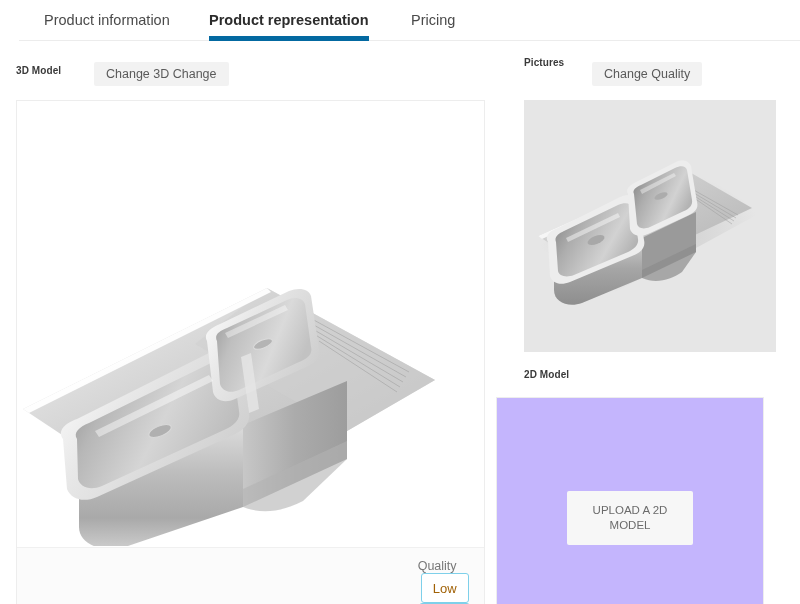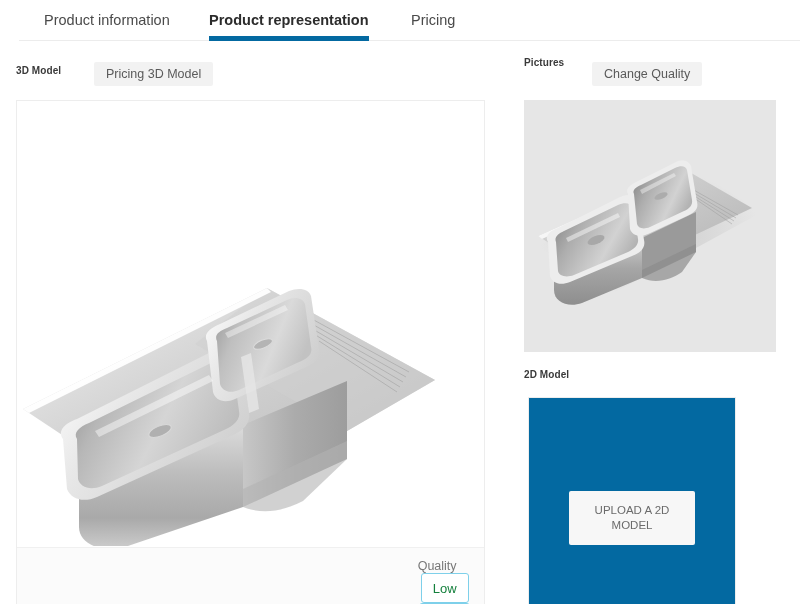--- a/index.html
+++ b/index.html
@@ -115,21 +115,21 @@
     color: #777777;
     margin-right: 10px;
   }
   .qbtn {
     font-family: "Liberation Sans", sans-serif;
     font-size: 13px;
     height: 30px;
     min-width: 46px;
     padding: 0 11px;
     background: #ffffff;
-    color: #15803d;
+    color: #a16207;
     border: 1px solid #7ed0ea;
     border-radius: 3px;
     cursor: pointer;
     margin-left: 5px;
     box-sizing: border-box;
   }
   .qbtn.selected {
     background: #58c3e5;
     border-color: #58c3e5;
     color: #ffffff;
@@ -141,25 +141,25 @@
     left: 524px; top: 100px;
     width: 252px; height: 252px;
     background: #e6e6e6;
     box-sizing: border-box;
     overflow: hidden;
   }
 
   
   .twod-panel {
     position: absolute;
-    left: 528px; top: 397px;
-    width: 208px; height: 207px;
+    left: 496px; top: 397px;
+    width: 268px; height: 207px;
     border: 1px solid #ededed;
     border-bottom: none;
-    background: #0369a1;
+    background: #c4b5fd;
     box-sizing: border-box;
     overflow: hidden;
   }
   .upload-btn {
     position: absolute;
     left: 50%;
     top: 93px;
     transform: translateX(-50%);
     width: 126px;
     padding: 12px 6px;
@@ -180,21 +180,21 @@
 </head>
 <body>
 
 <div class="tabbar">
   <div class="tab tab-0">Product information</div>
   <div class="tab tab-1 active">Product representation</div>
   <div class="tab tab-2">Pricing</div>
 </div>
 
 <div class="sec-head head-3d">3D Model</div>
-<button class="gray-btn btn-change3d">Pricing 3D Model</button>
+<button class="gray-btn btn-change3d">Change 3D Change</button>
 
 <div class="viewer">
 
   <div class="viewer-canvas">
     <svg class="sink-svg" width="467" height="445" viewBox="0 0 467 445">
       <defs>
         <linearGradient id="deckG" x1="0" y1="0" x2="1" y2="1">
           <stop offset="0" stop-color="#f2f2f2"></stop>
           <stop offset="0.35" stop-color="#d6d6d6"></stop>
           <stop offset="0.7" stop-color="#c3c3c3"></stop>

